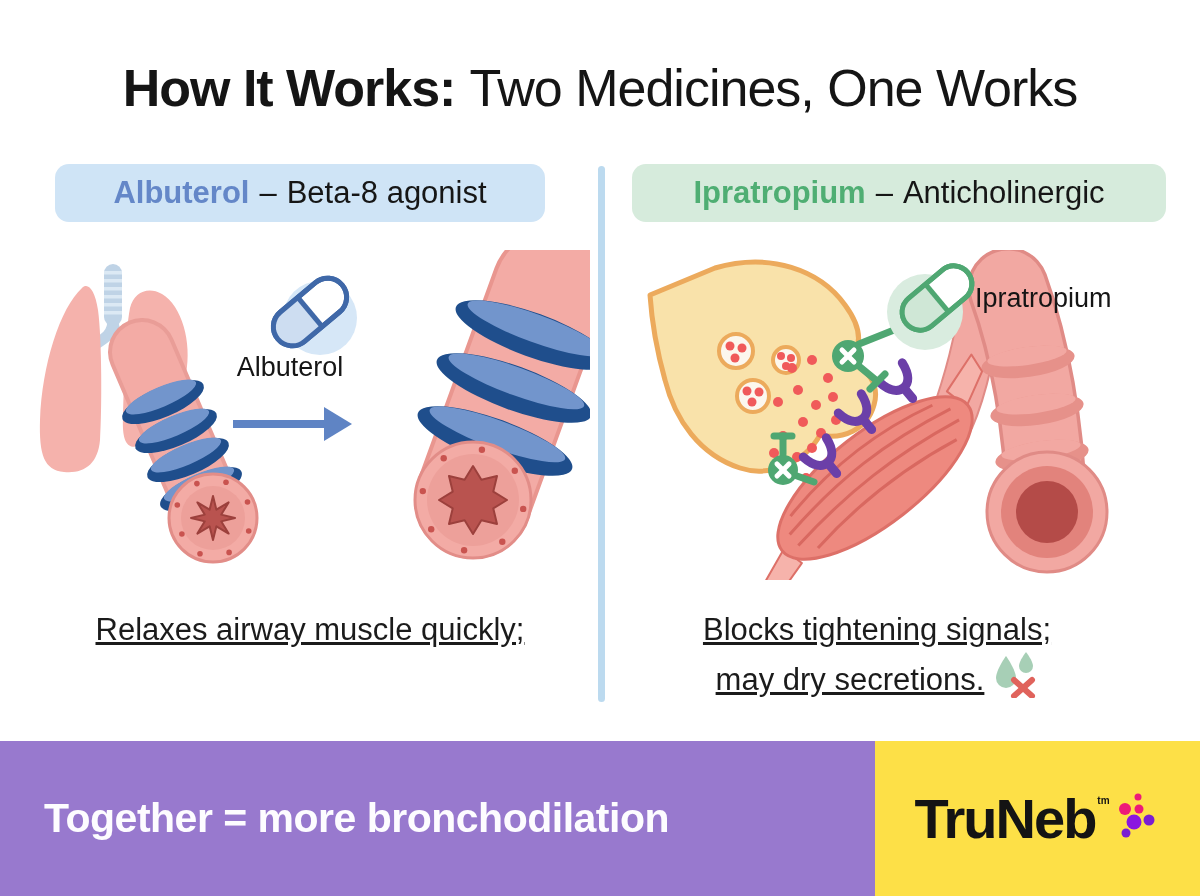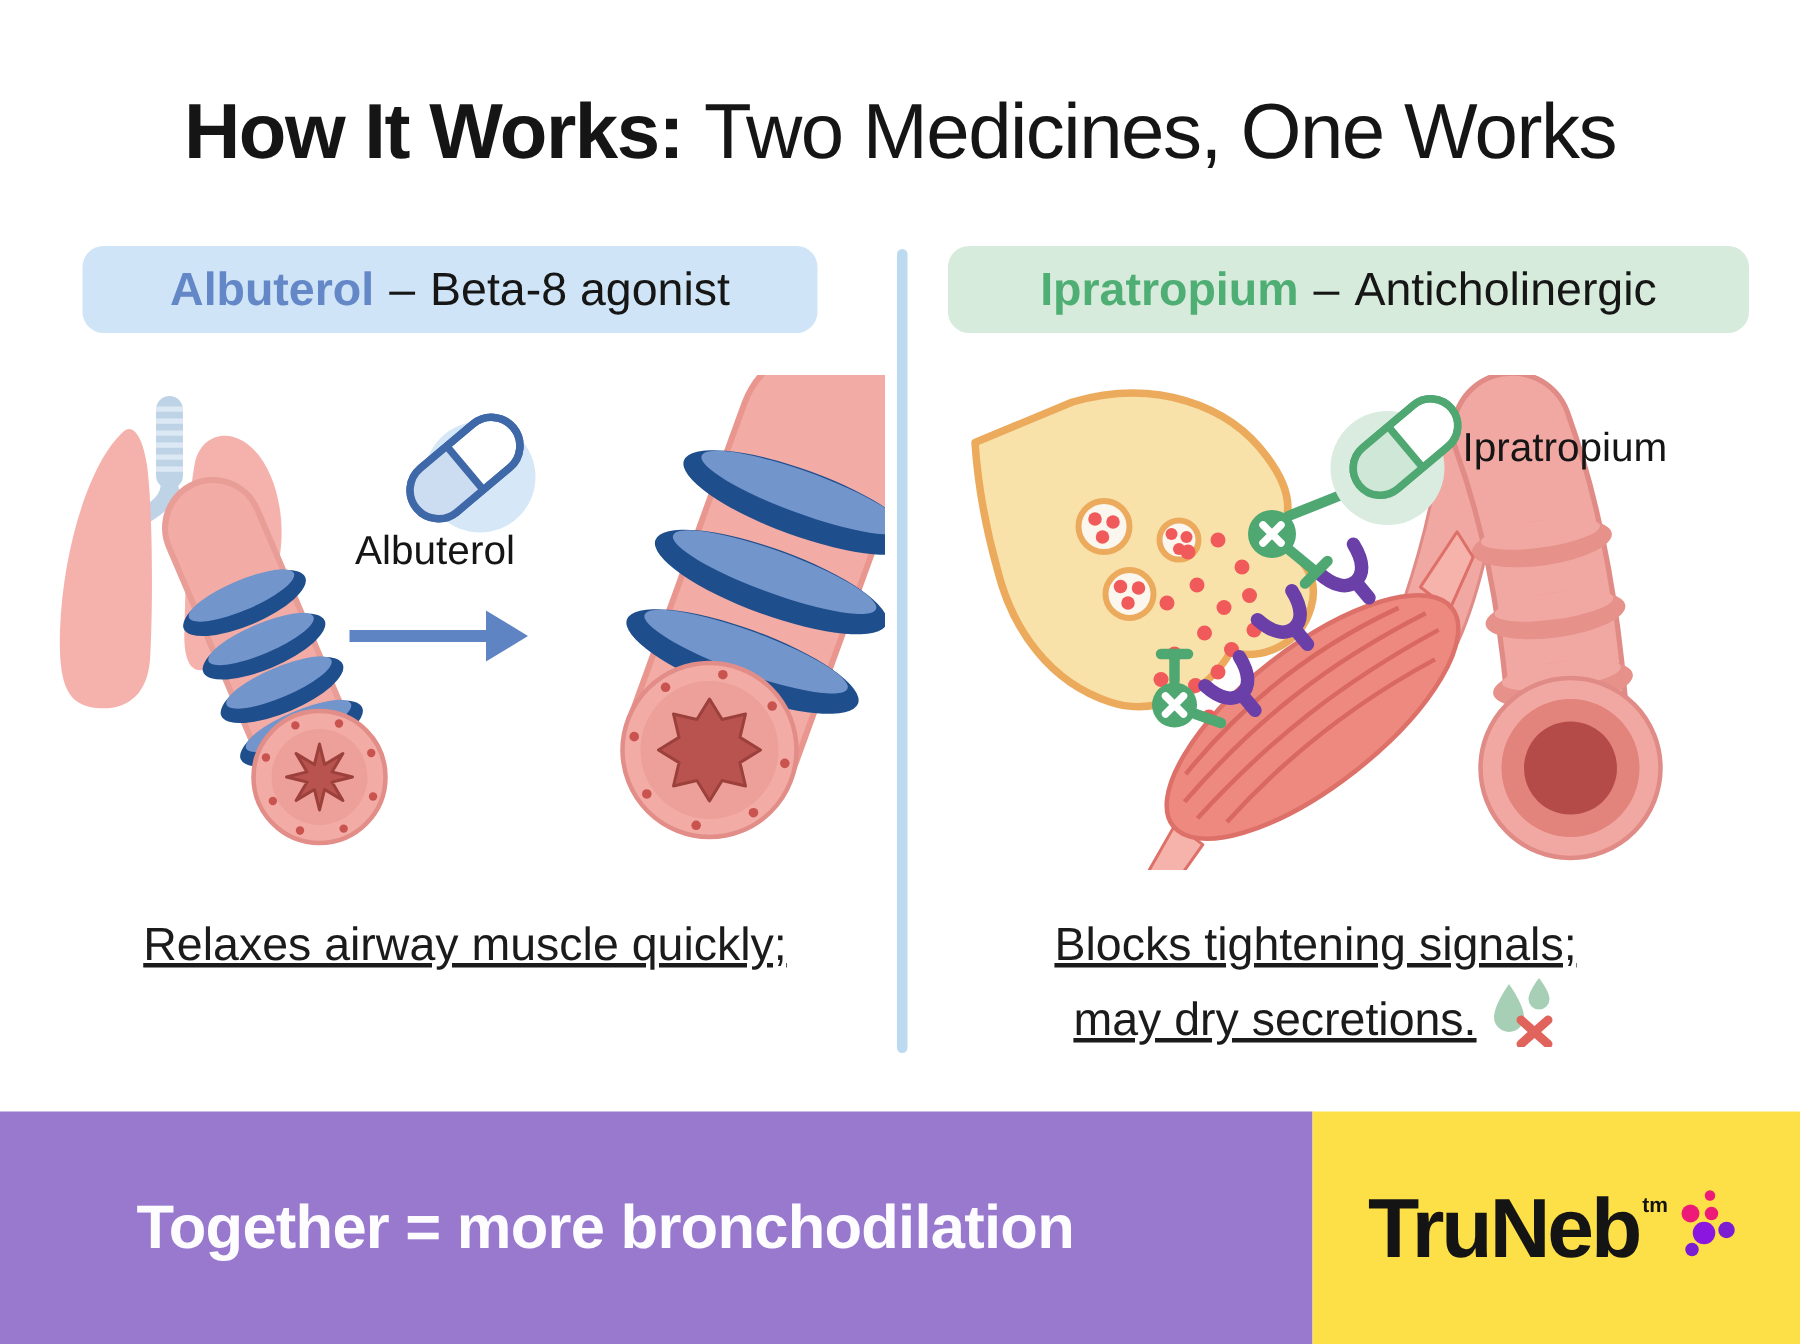--- a/index.html
+++ b/index.html
@@ -58,34 +58,34 @@
   .caption-right{left:602px;width:550px;}
   .cap-line{display:block;}
   .heart{color:#5f84c4;font-size:30px;margin-left:8px;}
   .uparrow{color:#5f84c4;font-weight:bold;margin-left:2px;}
   .droplets-svg{vertical-align:-8px;margin-left:8px;}
 
   
   .footer{top:741px;left:0;width:1200px;height:155px;display:flex;}
   .footer-left{
     width:875px;background:#9879ce;display:flex;flex-direction:column;
-    justify-content:center;padding-left:91px;box-sizing:border-box;
+    justify-content:center;padding-left:44px;box-sizing:border-box;
   }
   .footer-left span{
     color:#fdfcff;font-size:41px;font-weight:bold;line-height:51px;
     letter-spacing:-0.5px;
   }
   .footer-right{
     width:325px;background:#fde047;display:flex;align-items:center;justify-content:center;
   }
   .brand{display:flex;align-items:flex-start;}
   .brand-name{
     font-size:56px;font-weight:bold;color:#141414;letter-spacing:-2px;line-height:60px;
   }
-  .brand-tm{font-size:14px;color:#141414;margin-top:6px;margin-left:2px;font-weight:bold;}
+  .brand-tm{font-size:10px;color:#141414;margin-top:6px;margin-left:2px;font-weight:bold;}
   .brand-dots{margin-left:3px;margin-top:-4px;}
 </style>
 </head>
 <body>
 
 <div>
 
   <div class="abs title">
     <span class="t-bold">How It Works:</span><span class="t-reg">Two Medicines, One Works</span>
   </div>

